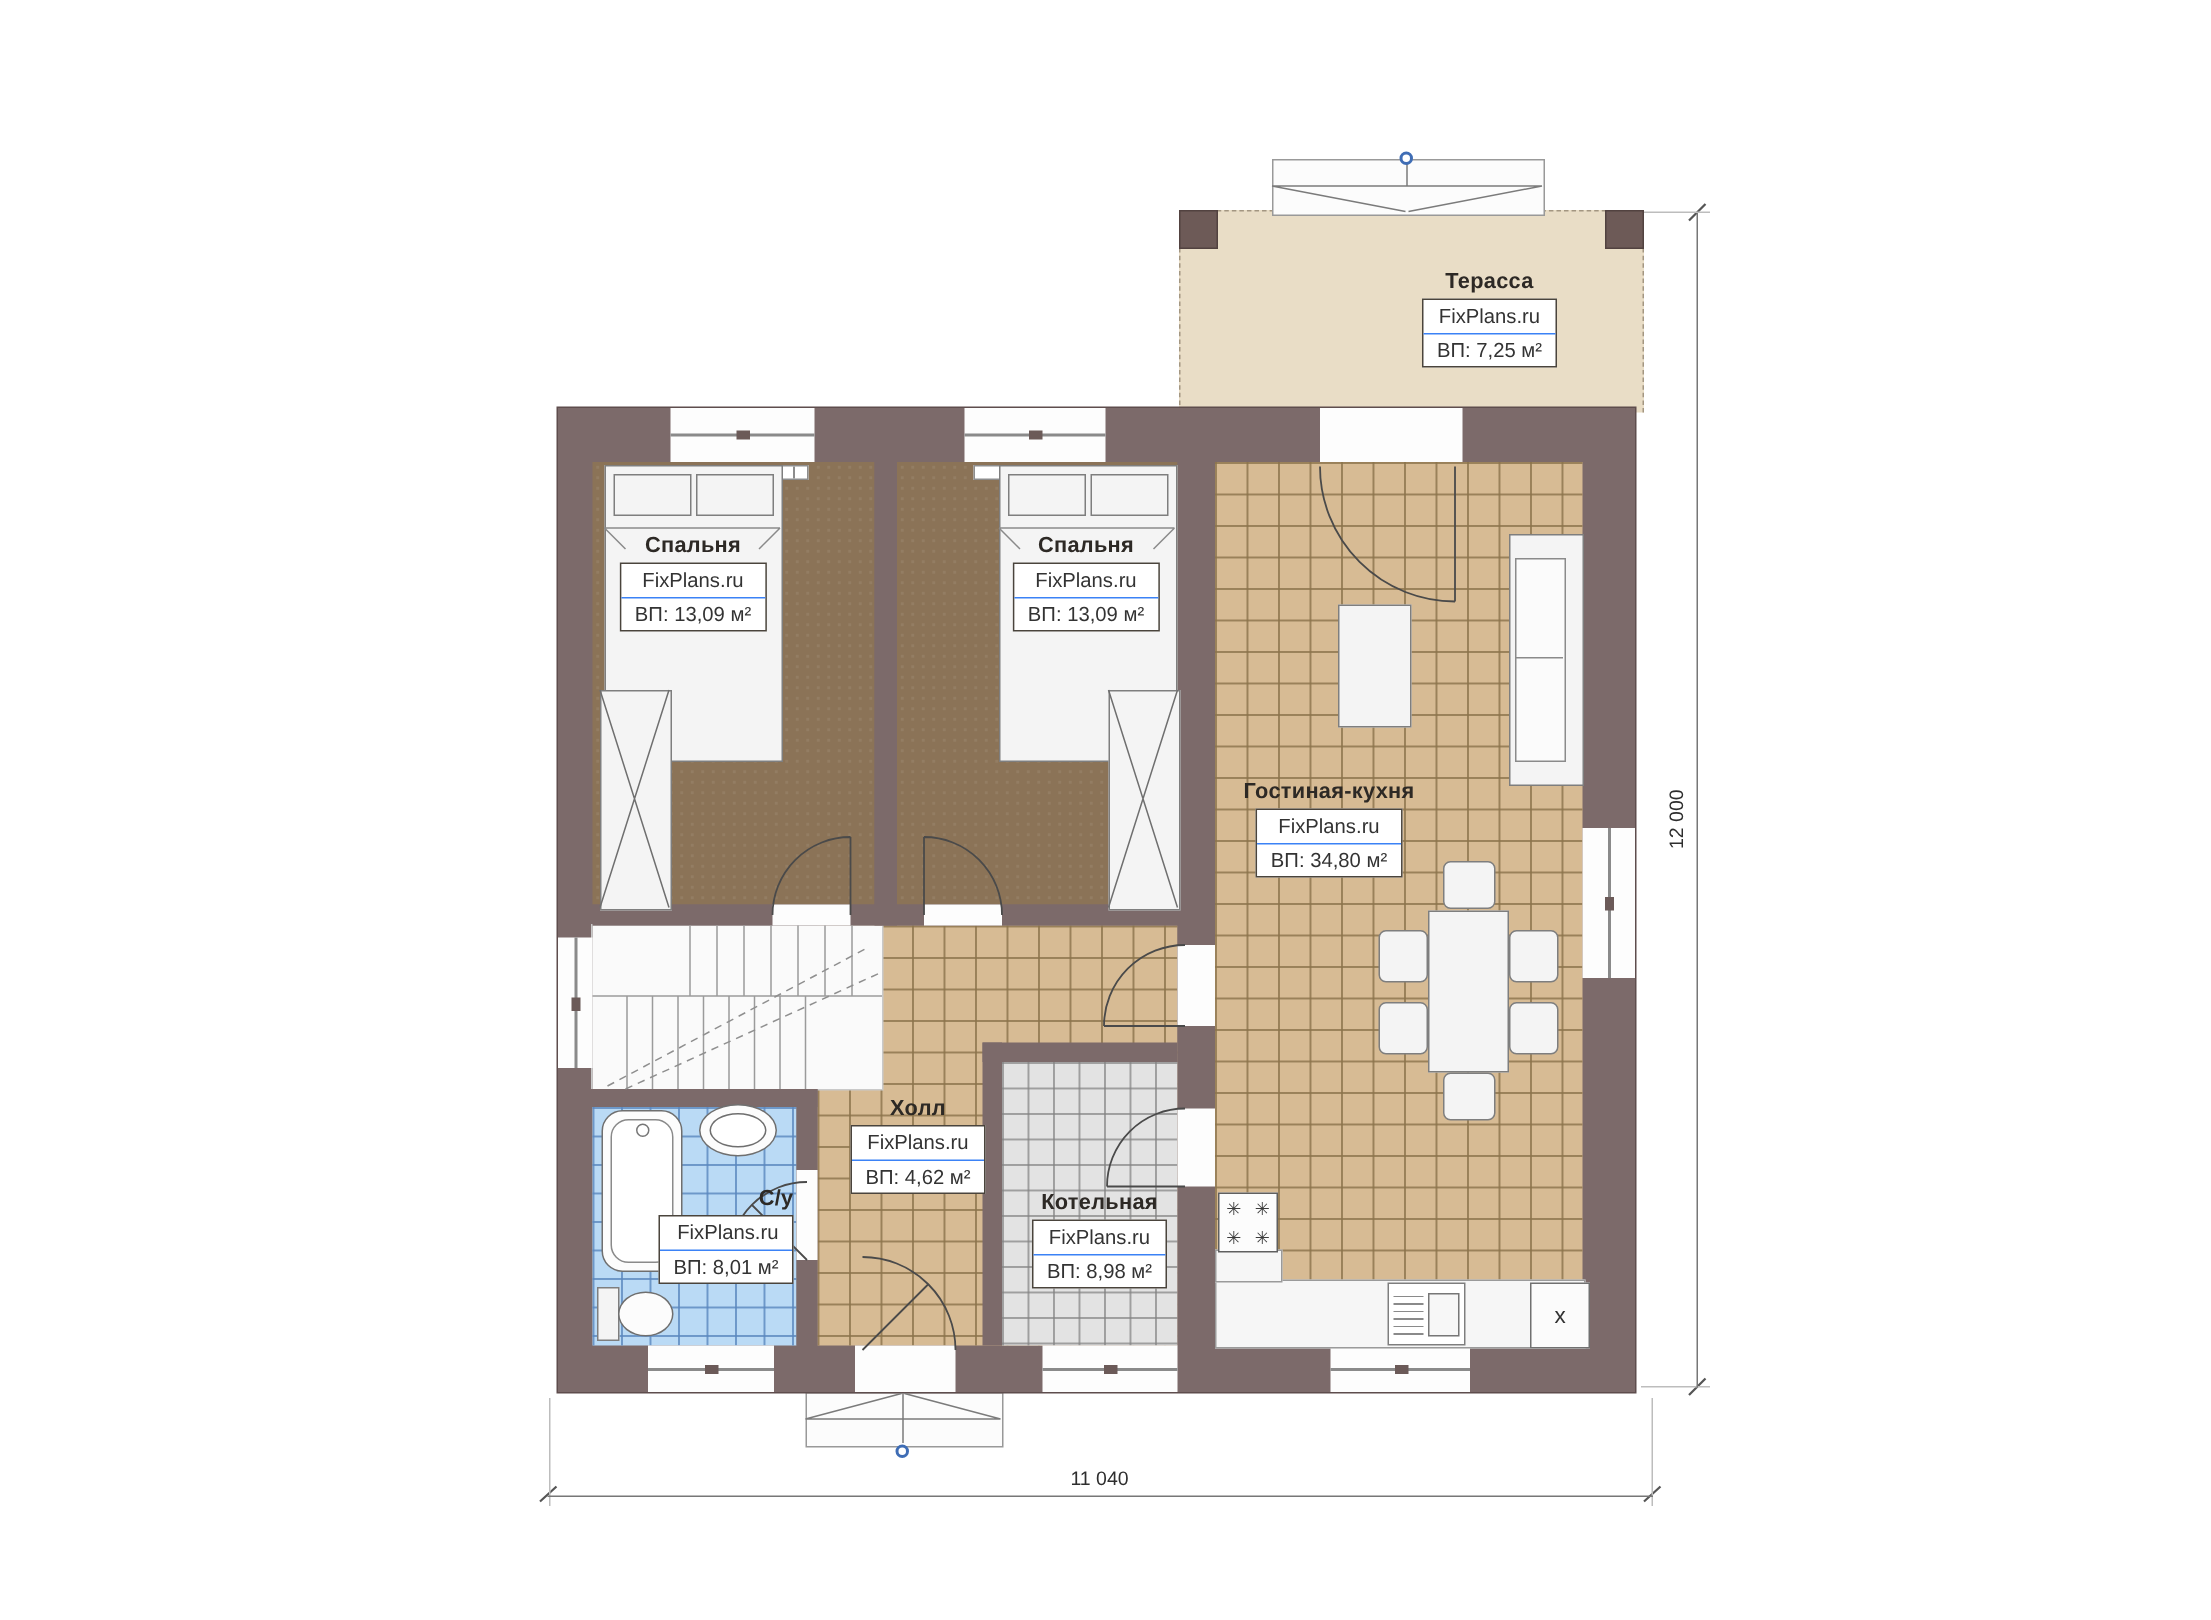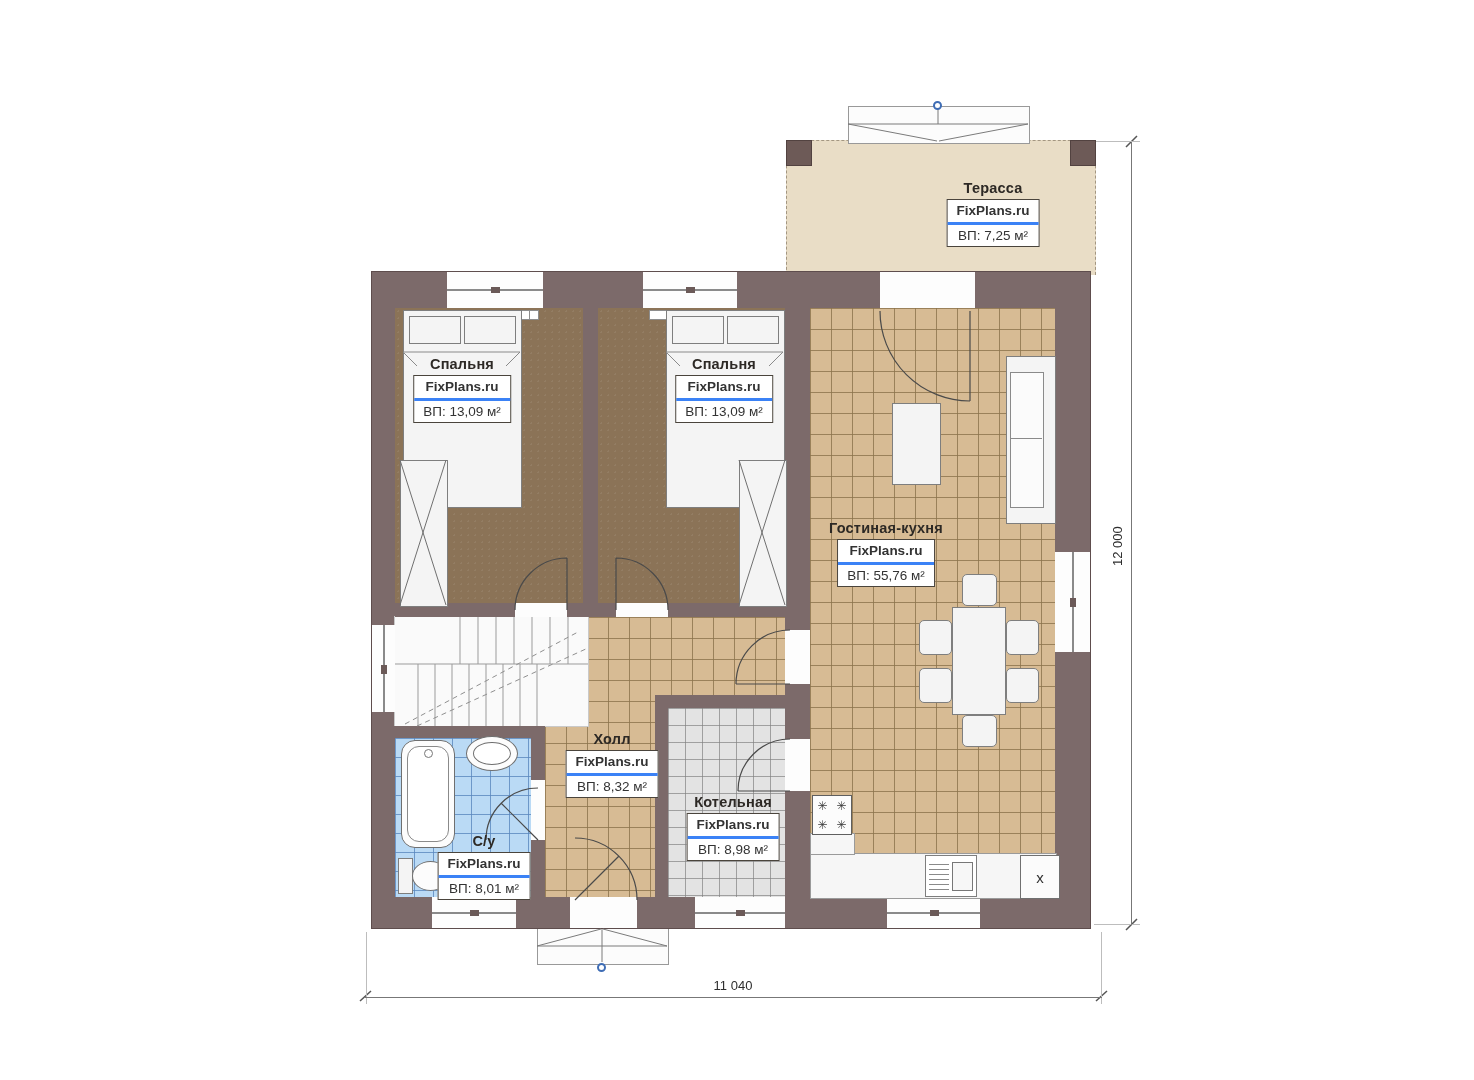--- a/index.html
+++ b/index.html
@@ -36,21 +36,21 @@
   .sink-drain{background-image:repeating-linear-gradient(180deg,transparent 0 4px,#8a8a8a 4px 5px);}
   .fridge{background:#fbfbfb;border:1px solid #707070;display:flex;align-items:center;justify-content:center;font-size:15px;color:#333;}
   .tub{background:#fcfcfc;border:1px solid #6f6f6f;border-radius:14px;}
   .tub-in{background:#fff;border:1px solid #8a8a8a;border-radius:12px;}
   .oval{border-radius:50%;background:#fcfcfc;border:1px solid #6f6f6f;}
   
   .room-label{position:absolute;transform:translateX(-50%);text-align:center;color:#2d2925;z-index:7;white-space:nowrap;}
   .rl-name{font-weight:bold;font-size:14.5px;margin-bottom:3px;letter-spacing:.2px;}
   .rl-boxes{display:inline-block;background:#fff;border:1px solid #4a443c;}
   .rl-box{font-size:13.5px;padding:1px 9px;line-height:1.45;color:#333;}
-  .rl-box:first-child{border-bottom:3px solid #3b82f6;font-weight:bold;}
+  .rl-box:first-child{border-bottom:1px solid #3b82f6;}
   
   .dimline{background:#777;}
   .extline{background:#bdbdbd;}
   .dimtext{position:absolute;font-size:13px;color:#2e2e2e;z-index:7;}
   .bluedot{position:absolute;width:9px;height:9px;border-radius:50%;background:#fff;border:2px solid #3f6db5;box-sizing:border-box;z-index:7;}
   svg.overlay{position:absolute;left:0;top:0;z-index:5;}
   .z1{z-index:1}.z2{z-index:2}.z3{z-index:3}.z4{z-index:4}.z6{z-index:6}
 </style>
 </head>
 <body>
@@ -206,33 +206,33 @@
     <div class="rl-boxes">
       <div class="rl-box">FixPlans.ru</div>
       <div class="rl-box">ВП: 13,09 м²</div>
     </div>
   </div>
 
   <div class="room-label" style="left:886px;top:520px;">
     <div class="rl-name">Гостиная-кухня</div>
     <div class="rl-boxes">
       <div class="rl-box">FixPlans.ru</div>
-      <div class="rl-box">ВП: 55,76 м²</div>
+      <div class="rl-box">ВП: 34,80 м²</div>
     </div>
   </div>
 
   <div class="room-label" style="left:612px;top:731px;">
     <div class="rl-name">Холл</div>
     <div class="rl-boxes">
       <div class="rl-box">FixPlans.ru</div>
-      <div class="rl-box">ВП: 8,32 м²</div>
-    </div>
-  </div>
-
-  <div class="room-label" style="left:484px;top:833px;">
+      <div class="rl-box">ВП: 4,62 м²</div>
+    </div>
+  </div>
+
+  <div class="room-label" style="left:484px;top:791px;text-align:right;">
     <div class="rl-name">С/у</div>
     <div class="rl-boxes">
       <div class="rl-box">FixPlans.ru</div>
       <div class="rl-box">ВП: 8,01 м²</div>
     </div>
   </div>
 
   <div class="room-label" style="left:733px;top:794px;">
     <div class="rl-name">Котельная</div>
     <div class="rl-boxes">

